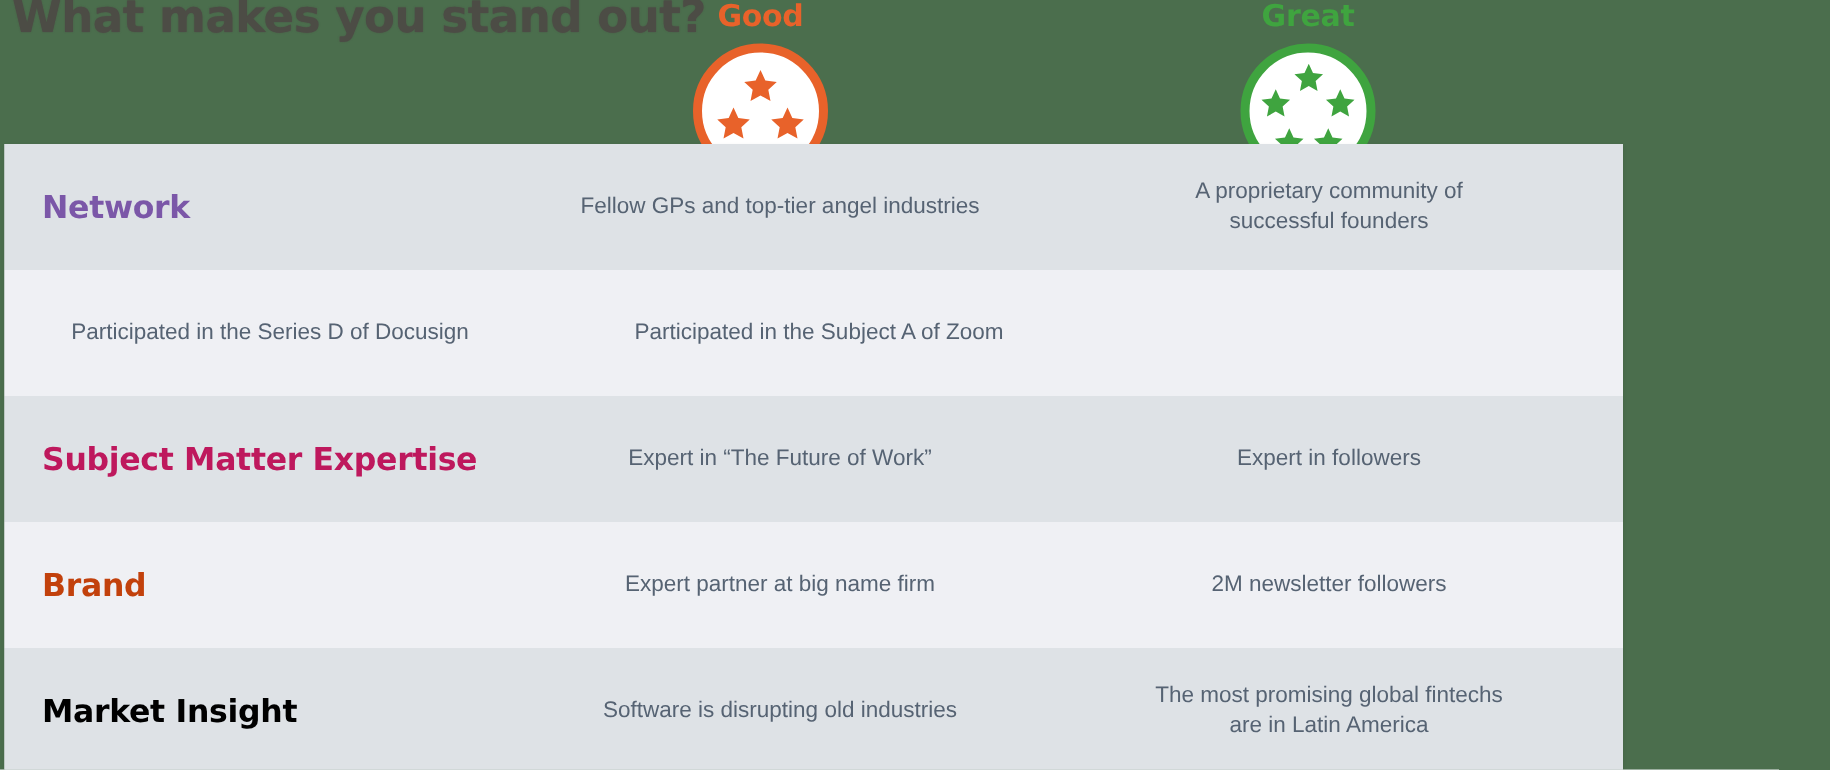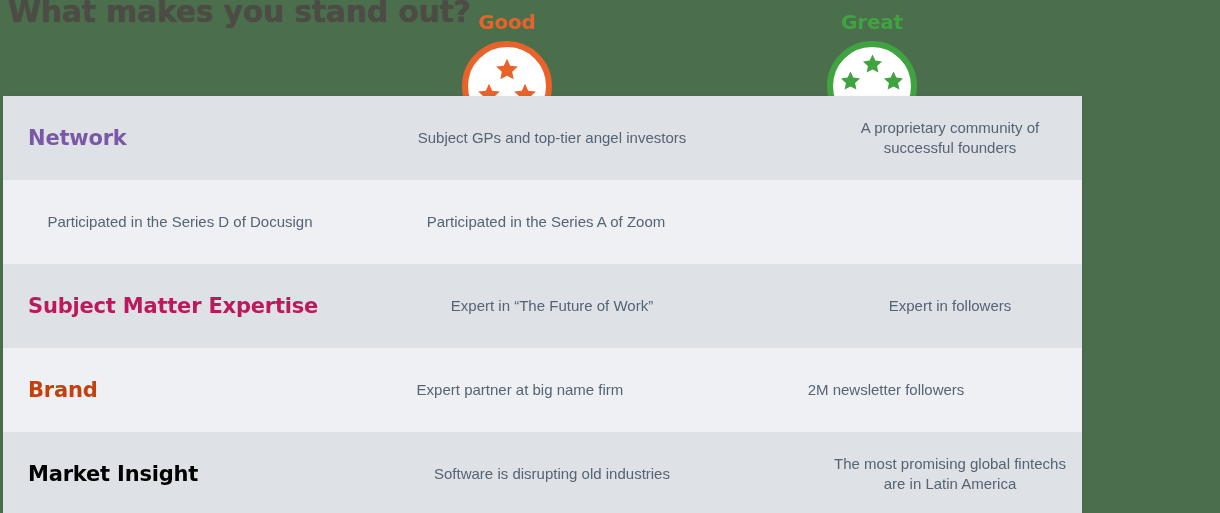--- a/index.html
+++ b/index.html
@@ -25,21 +25,21 @@
     letter-spacing: -0.3px;
     color: #4c4c45;
     white-space: nowrap;
     font-family: "DejaVu Sans", sans-serif;
     text-shadow: 0 0 1px #4c4c45;
   }
 
   
   .badge-header {
     position: absolute;
-    top: 16px;
+    top: 4px;
     width: 200px;
     text-align: center;
   }
   #badge-good-wrap  { left: 407px; }
   #badge-great-wrap { left: 772px; }
 
   .badge-label {
     font-size: 20px;
     font-weight: 700;
     letter-spacing: -0.2px;
@@ -79,21 +79,21 @@
     width: 1079px;
     background: #eef0f4;
     box-shadow: 0 1px 3px rgba(0,0,0,0.10);
   }
   .table-row {
     display: flex;
     align-items: center;
     height: 84px;
     box-sizing: border-box;
   }
-  .table-row.band-dark  { background: #dee2e6; gap: 32px; }
+  .table-row.band-dark  { background: #dee2e6; }
   .table-row.band-light { background: #eff0f4; }
 
   .cell-label {
     width: 340px;
     flex: 0 0 340px;
     padding-left: 25px;
     box-sizing: border-box;
     font-size: 21px;
     font-weight: 700;
     letter-spacing: -0.2px;
@@ -166,27 +166,27 @@
           <path fill="#3fa43f" d="M12 1.6l3.1 6.7 7.3.9-5.4 5 1.4 7.2L12 17.9l-6.4 3.5L7 14.2l-5.4-5 7.3-.9z"></path>
         </svg>
     </span>
   </div>
 </div>
 
 <div id="comparison-table">
 
   <div class="table-row band-dark">
     <div class="cell-label" style="color: rgb(123, 87, 168);">Network</div>
-    <div class="cell-good">Subject GPs and top-tier angel investors</div>
+    <div class="cell-good">Fellow GPs and top-tier angel industries</div>
     <div class="cell-great">A proprietary community of<br>successful founders</div>
   </div>
 
   <div class="table-row band-light">
     <div class="cell-good">Participated in the Series D of Docusign</div>
-    <div class="cell-great">Participated in the Series A of Zoom</div>
+    <div class="cell-great">Participated in the Subject A of Zoom</div>
   </div>
 
   <div class="table-row band-dark">
     <div class="cell-label" style="color: #be185d;">Subject Matter Expertise</div>
     <div class="cell-good">Expert in “The Future of Work”</div>
     <div class="cell-great">Expert in followers</div>
   </div>
 
   <div class="table-row band-light">
     <div class="cell-label" style="color: #c2410c;">Brand</div>

